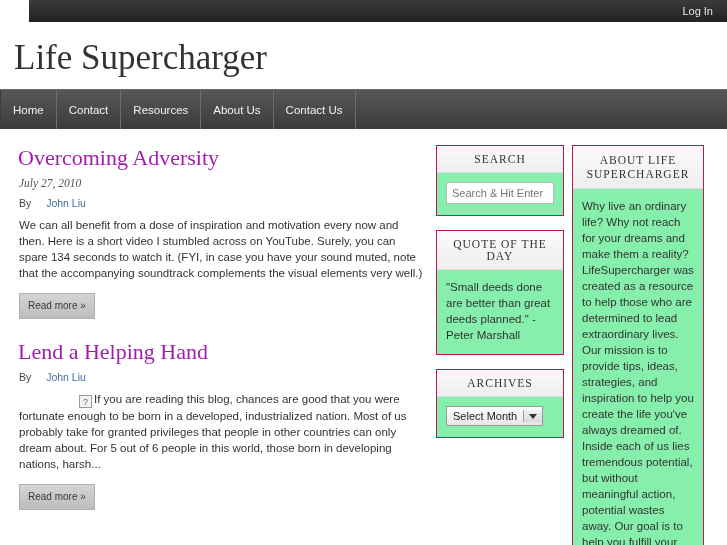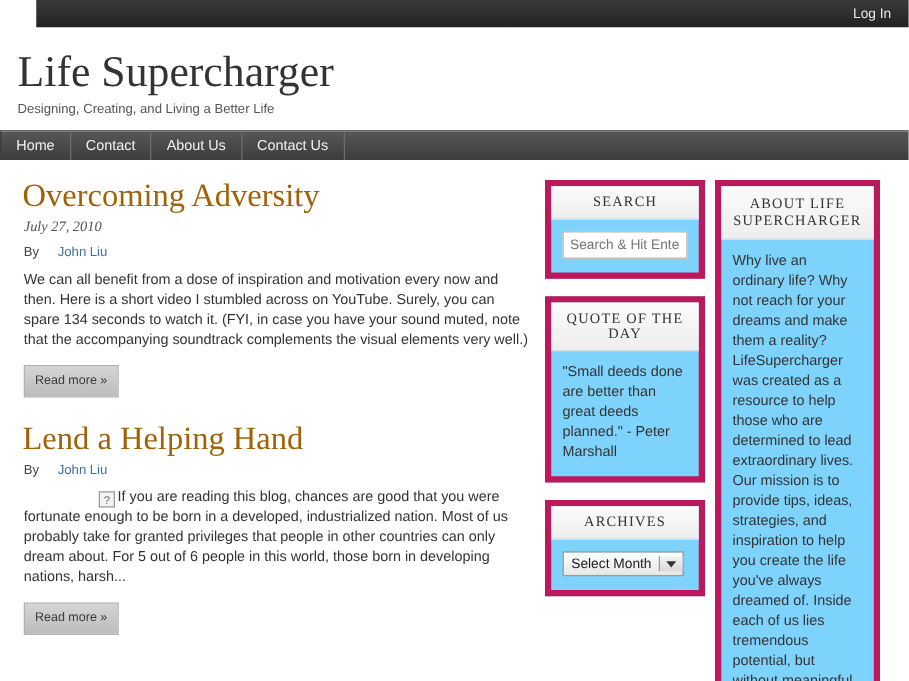--- a/index.html
+++ b/index.html
@@ -49,21 +49,21 @@
   }
   .site-tagline {
     font-size: 10.5px;
     color: #555555;
     margin-top: 3px;
     font-family: "Liberation Sans", sans-serif;
   }
 
   
   .nav {
-    height: 24px;
+    height: 40px;
     background: #4a4a4a;
     background: linear-gradient(#575757, #3c3c3c);
     display: flex;
     align-items: stretch;
     border-top: 1px solid #6a6a6a;
   }
   .nav-item {
     display: flex;
     align-items: center;
     padding: 0 12px;
@@ -92,23 +92,23 @@
   .sidebar-right {
     width: 140px;
     padding-top: 16px;
     padding-left: 8px;
   }
 
   
   .post { margin-bottom: 18px; }
   .post-title {
     font-family: "Liberation Serif", serif;
-    font-size: 26px;
+    font-size: 22px;
     font-weight: normal;
-    color: #a16207;
+    color: #a21caf;
     margin: 0 0 4px 2px;
     line-height: 30px;
   }
   .post-date {
     font-family: "Liberation Serif", serif;
     font-style: italic;
     font-size: 11.5px;
     color: #555555;
     margin: 0 0 8px 3px;
   }
@@ -148,22 +148,22 @@
     font-size: 10px;
     line-height: 12px;
     padding: 6px 8px 6px 8px;
     width: 76px;
     text-decoration: none;
     margin-left: 3px;
   }
 
   
   .widget {
-    border: 5px solid #be185d;
-    background: #7dd3fc;
+    border: 1px solid #be185d;
+    background: #86efac;
     margin-bottom: 14px;
   }
   .widget-title {
     font-family: "Liberation Serif", serif;
     font-size: 11.5px;
     letter-spacing: 1px;
     text-align: center;
     color: #333333;
     padding: 7px 4px;
     background: #f4f4f4;
@@ -224,26 +224,26 @@
 </style>
 </head>
 <body>
 
 <div class="topbar">
   <a href="#">Log In</a>
 </div>
 
 <div class="header">
   <h1 class="site-title">Life Supercharger</h1>
-  <div class="site-tagline">Designing, Creating, and Living a Better Life</div>
 </div>
 
 <div class="nav">
   <a class="nav-item" href="#">Home</a>
   <a class="nav-item" href="#">Contact</a>
+  <a class="nav-item" href="#">Resources</a>
   <a class="nav-item" href="#">About Us</a>
   <a class="nav-item" href="#">Contact Us</a>
 </div>
 
 <div class="wrap">
 
   <div class="content">
 
     <div class="post">
       <h2 class="post-title">Overcoming Adversity</h2>

